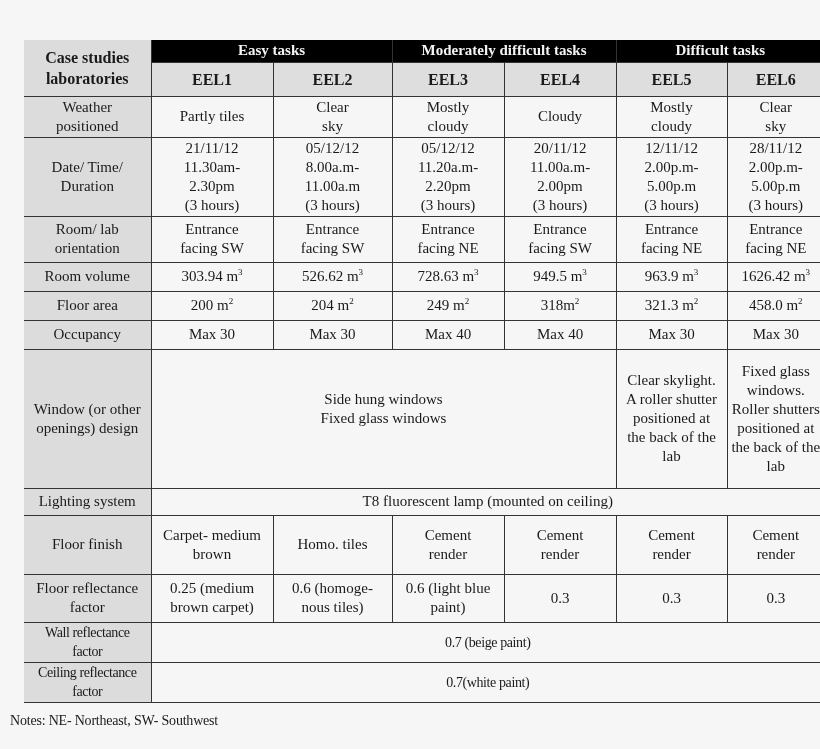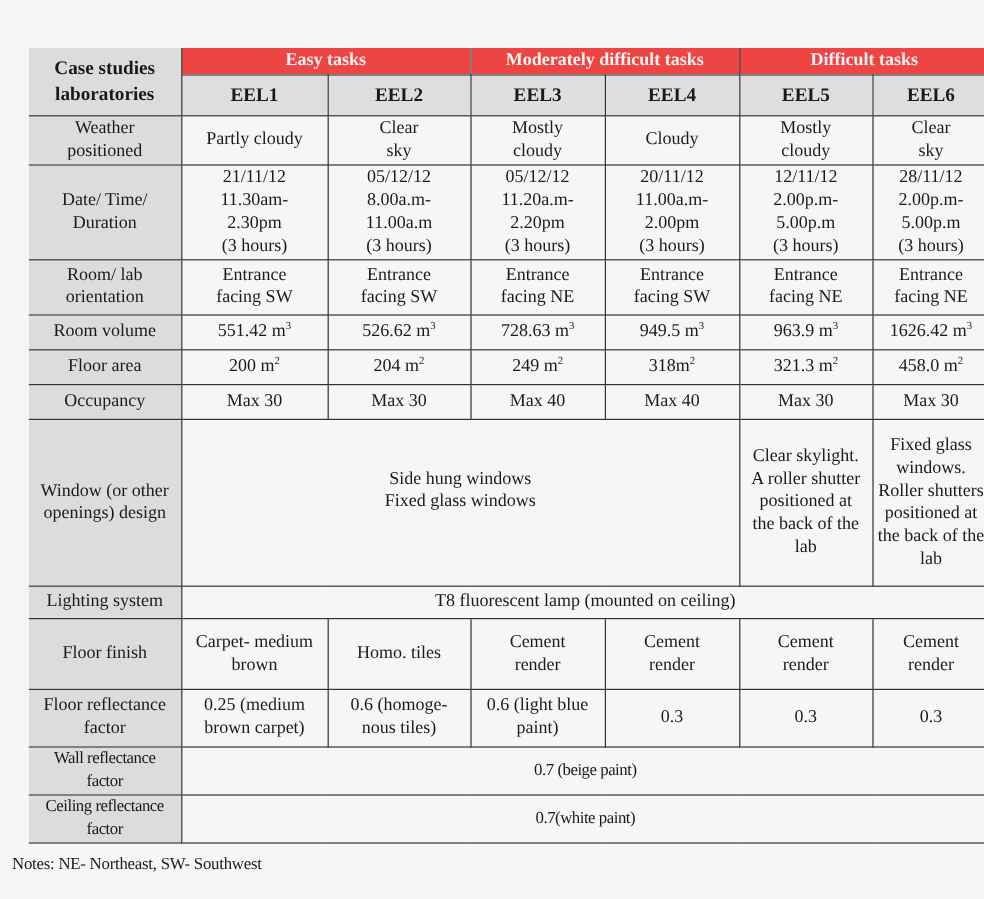--- a/index.html
+++ b/index.html
@@ -13,21 +13,21 @@
     font-size:15px; line-height:19px;
   }
   #tbl td, #tbl th {
     border:1px solid #333; text-align:center; vertical-align:middle;
     padding:0 2px; overflow:hidden;
   }
   #tbl tr:first-child th, #tbl tr:first-child td { border-top:none; }
   #tbl td:first-child, #tbl th:first-child { border-left:none; }
   #tbl td:last-child, #tbl th:last-child { border-right:none; }
   .lab { background:#dcdcdc; }
-  .grp { background:#ef4444; color:#f4f4f4; font-weight:bold; font-size:15px; height:21px; line-height:19px; }
+  .grp { background:#000000; color:#f4f4f4; font-weight:bold; font-size:15px; height:21px; line-height:19px; }
   .grp.first-grp { border-left:1px solid #333; }
   .col { background:#dedede; font-weight:bold; font-size:16px; }
   .corner { background:#dcdcdc; font-weight:bold; font-size:16px; line-height:21px; }
   .cell { background:#f6f6f6; }
   sup { font-size:9px; vertical-align:super; line-height:0; }
   .cond { font-size:14px; letter-spacing:-0.4px; line-height:19px; }
   #notes {
     position:absolute; left:10px; top:713px; font-size:14px;
     letter-spacing:-0.2px;
   }
@@ -56,21 +56,21 @@
     <th class="col">EEL1</th>
     <th class="col">EEL2</th>
     <th class="col">EEL3</th>
     <th class="col">EEL4</th>
     <th class="col">EEL5</th>
     <th class="col">EEL6</th>
   </tr>
 
   <tr style="height:41px">
     <td class="lab" style="padding:0 14px">Weather positioned</td>
-    <td class="cell">Partly cloudy</td>
+    <td class="cell">Partly tiles</td>
     <td class="cell" style="padding:0 38px">Clear sky</td>
     <td class="cell" style="padding:0 26px">Mostly cloudy</td>
     <td class="cell">Cloudy</td>
     <td class="cell" style="padding:0 26px">Mostly cloudy</td>
     <td class="cell" style="padding:0 26px">Clear sky</td>
   </tr>
 
   <tr style="height:79px">
     <td class="lab">
       <div style="padding:0 22px">Date/ Time/ Duration</div>
@@ -118,21 +118,21 @@
     <td class="cell" style="padding:0 20px">Entrance facing SW</td>
     <td class="cell" style="padding:0 20px">Entrance facing SW</td>
     <td class="cell" style="padding:0 16px">Entrance facing NE</td>
     <td class="cell" style="padding:0 16px">Entrance facing SW</td>
     <td class="cell" style="padding:0 16px">Entrance facing NE</td>
     <td class="cell" style="padding:0 8px">Entrance facing NE</td>
   </tr>
 
   <tr style="height:29px">
     <td class="lab">Room volume</td>
-    <td class="cell"><span>551.42</span> <span>m</span><sup>3</sup></td>
+    <td class="cell"><span>303.94</span> <span>m</span><sup>3</sup></td>
     <td class="cell"><span>526.62</span> <span>m</span><sup>3</sup></td>
     <td class="cell"><span>728.63</span> <span>m</span><sup>3</sup></td>
     <td class="cell"><span>949.5</span> <span>m</span><sup>3</sup></td>
     <td class="cell"><span>963.9</span> <span>m</span><sup>3</sup></td>
     <td class="cell"><span>1626.42</span> <span>m</span><sup>3</sup></td>
   </tr>
 
   <tr style="height:29px">
     <td class="lab">Floor area</td>
     <td class="cell"><span>200</span> <span>m</span><sup>2</sup></td>

